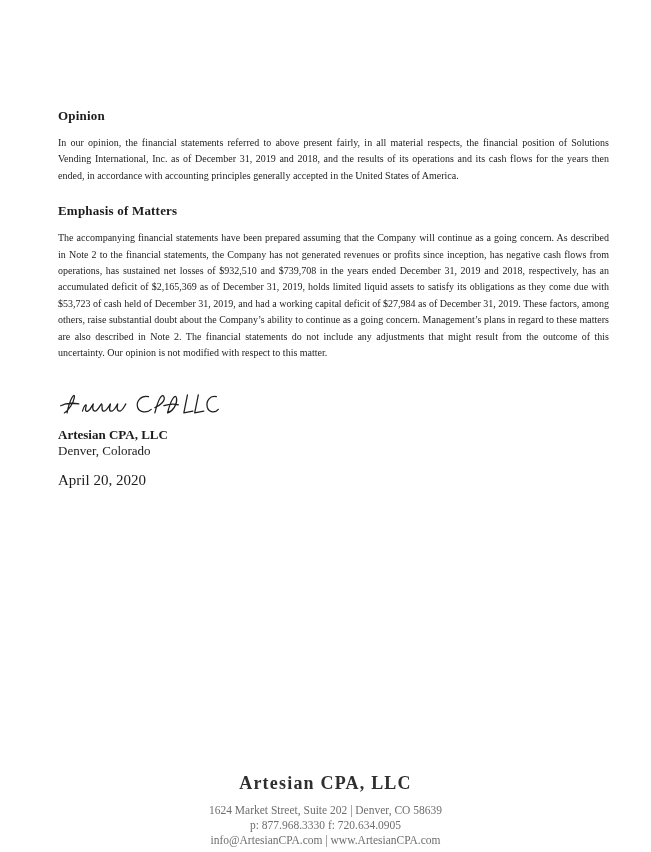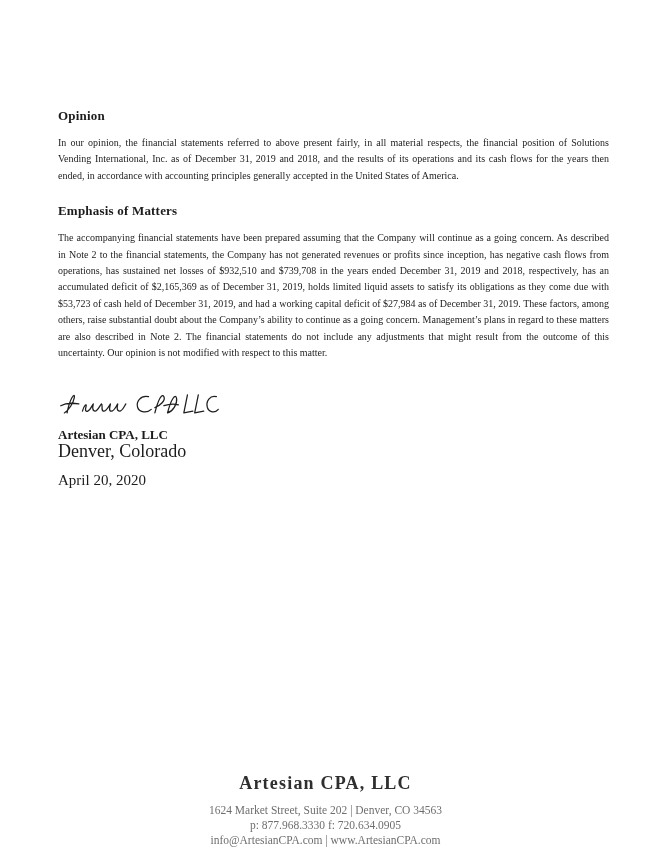--- a/index.html
+++ b/index.html
@@ -32,21 +32,21 @@
     text-align: justify;
     margin: 0 0 19px 0;
   }
   .sig-block { margin-top: 22px; }
   .signature-svg { display: block; margin: 0 0 4px 0; }
   .sig-name {
     font-size: 13px;
     font-weight: bold;
     line-height: 16px;
   }
-  .sig-location { font-size: 18px; line-height: 16px; }
+  .sig-location { font-size: 13px; line-height: 16px; }
   .sig-date { font-size: 15px; line-height: 16px; margin-top: 13px; }
   .footer {
     position: absolute;
     left: 0;
     right: 0;
     bottom: 4px;
     text-align: center;
   }
   .footer-firm {
     font-size: 18px;
@@ -87,17 +87,17 @@
       </svg>
       <div class="sig-name">Artesian CPA, LLC</div>
       <div class="sig-location">Denver, Colorado</div>
       <div class="sig-date">April 20, 2020</div>
     </div>
 
   </div>
 
   <footer class="footer">
     <div class="footer-firm">Artesian CPA, LLC</div>
-    <div class="footer-line">1624 Market Street, Suite 202 | Denver, CO 34563</div>
+    <div class="footer-line">1624 Market Street, Suite 202 | Denver, CO 58639</div>
     <div class="footer-line">p:  877.968.3330  f: 720.634.0905</div>
     <div class="footer-line">info@ArtesianCPA.com | www.ArtesianCPA.com</div>
   </footer>
 </div>
 
 </body></html>

